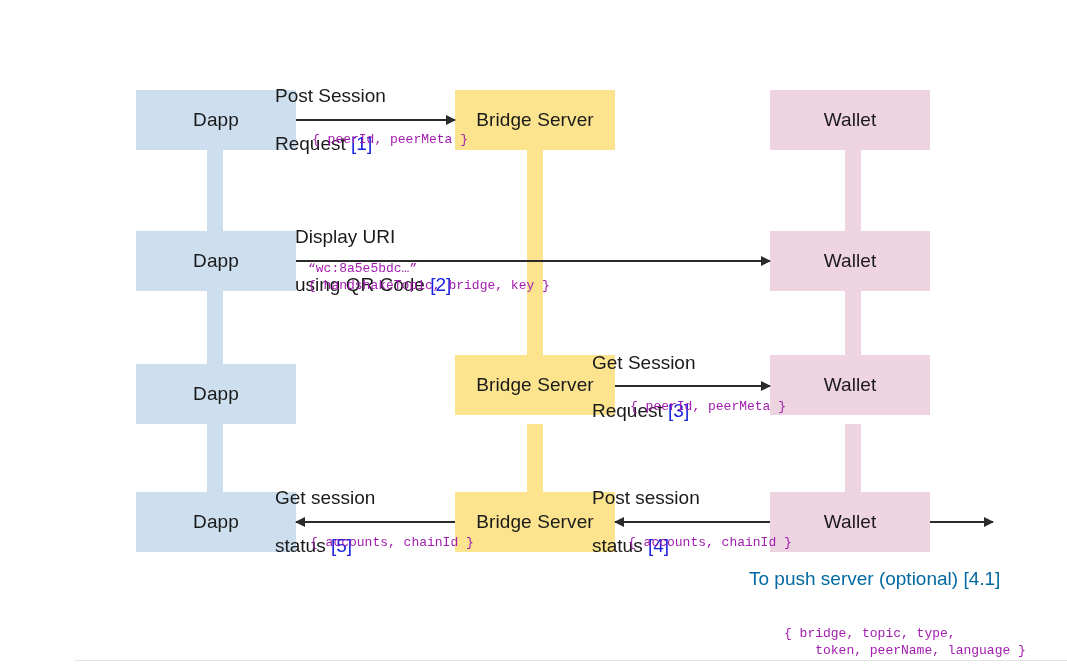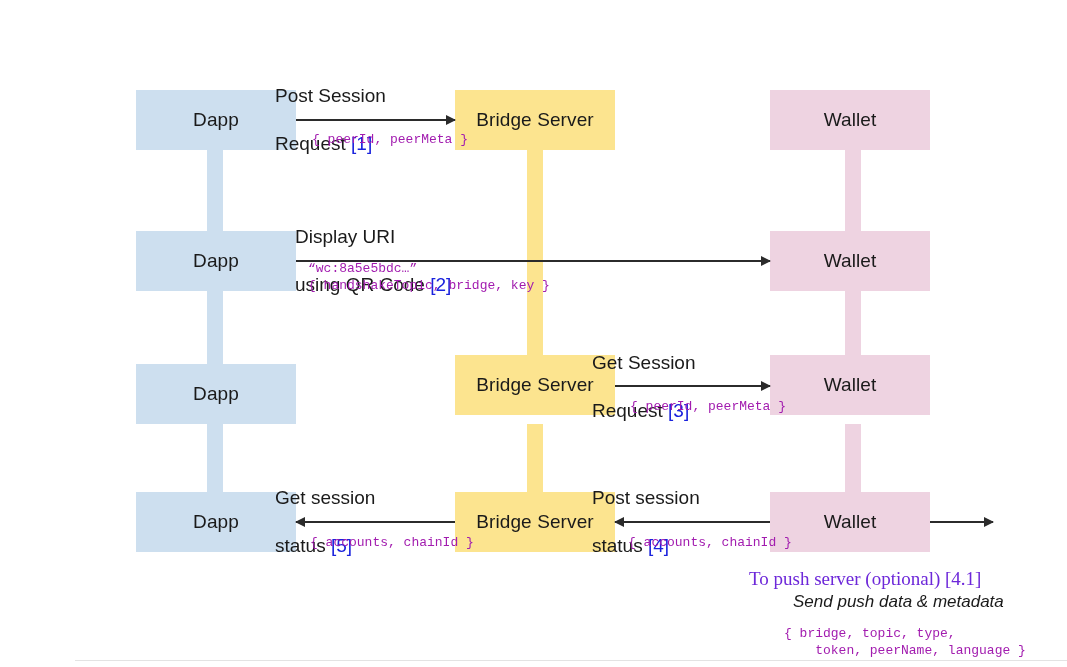--- a/index.html
+++ b/index.html
@@ -84,23 +84,22 @@
     font-family: "Liberation Mono", monospace;
     font-size: 13px;
     line-height: 17px;
     color: #a21caf;
     white-space: pre;
   }
   .note-title {
     position: absolute;
     font-size: 19px;
     line-height: 25px;
-    color: #6d28d9;
+    color: #0369a1;
     white-space: nowrap;
-    font-family: Liberation Serif, serif;
   }
   .note-sub {
     position: absolute;
     font-size: 17px;
     line-height: 22px;
     color: #1a1a1a;
     font-style: italic;
     white-space: nowrap;
   }
   .bottom-rule {
@@ -211,18 +210,17 @@
   </div>
   <div class="payload" style="left:628px;top:534px;">{ accounts, chainId }</div>
 
   <div class="arrow" style="left:930px;top:521px;width:63px;">
     <span class="head right"></span>
   </div>
 
   <div class="note-title" style="left:749px;top:566px;">
     <span>To push server (optional) </span><span class="step">[4.1]</span>
   </div>
-  <div class="note-sub" style="left:793px;top:591px;">Send push data &amp; metadata</div>
   <div class="payload" style="left:784px;top:625px;">{ bridge, topic, type,
     token, peerName, language }</div>
 
   <div class="bottom-rule"></div>
 </div>
 
 </body></html>

